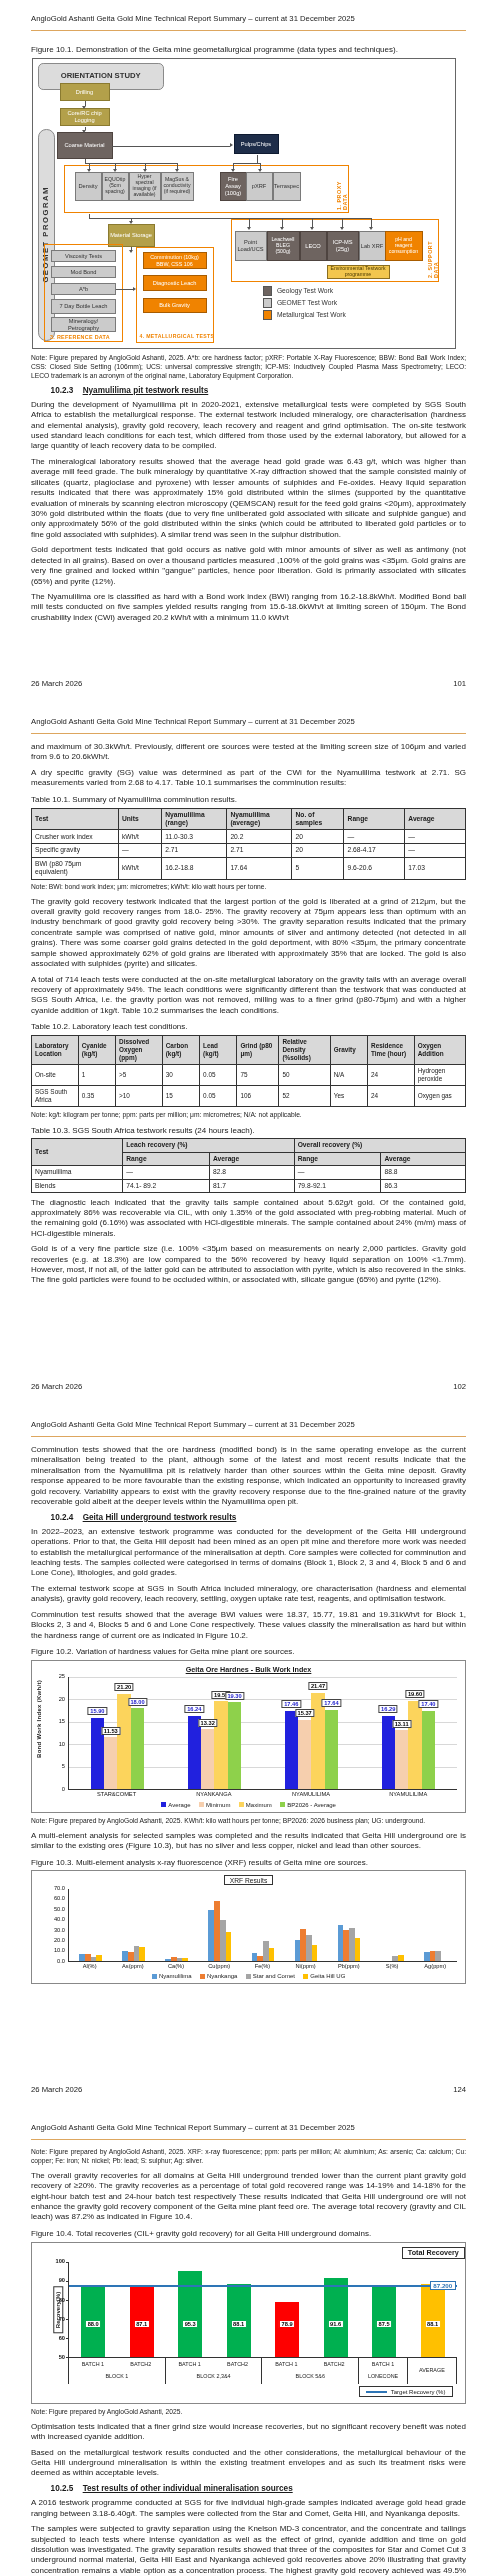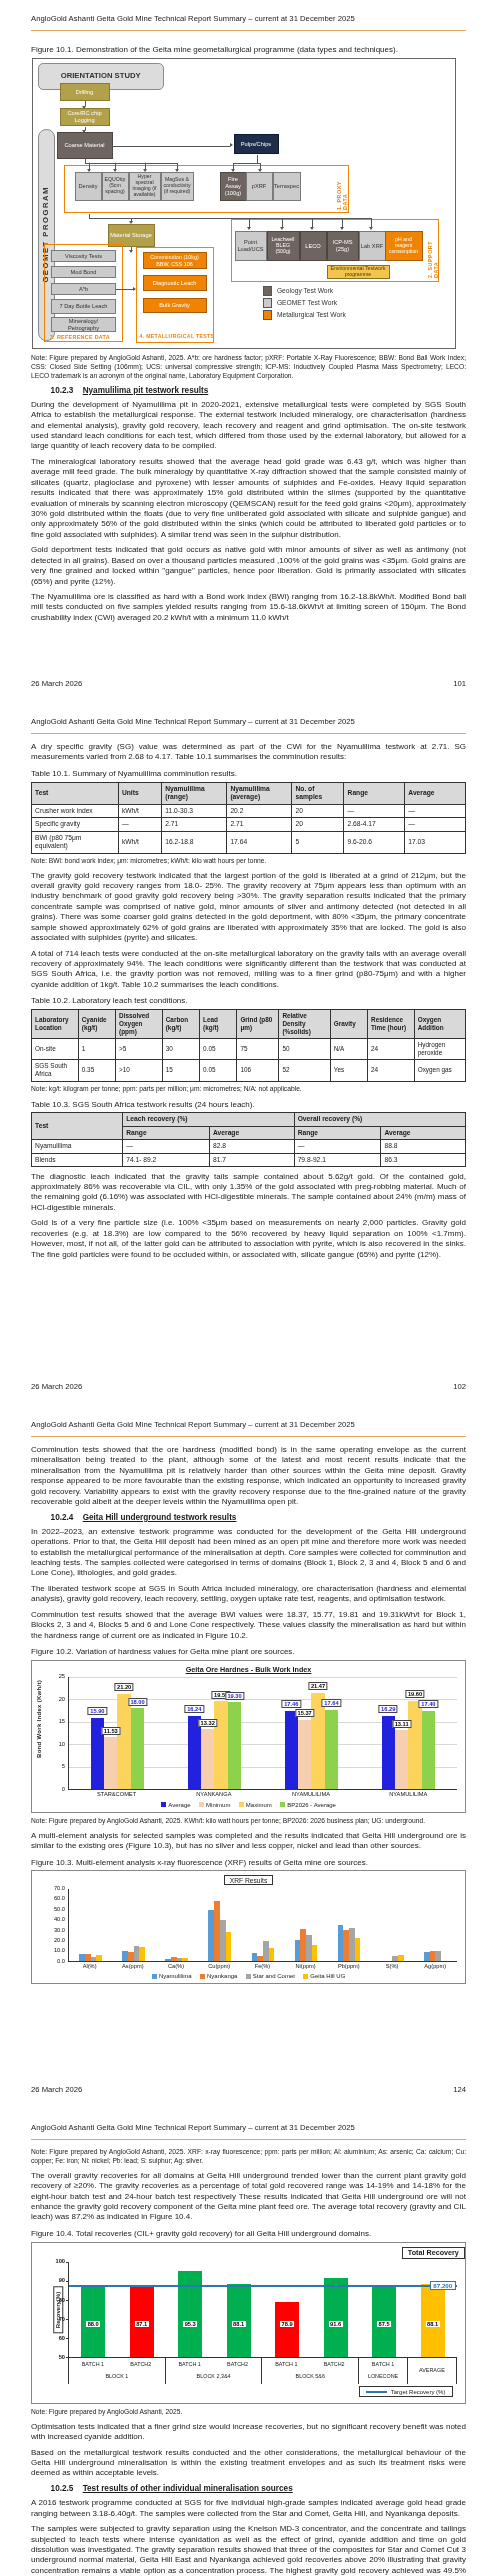--- a/index.html
+++ b/index.html
@@ -200,20 +200,21 @@
   <div class="footer">
     <span>26 March 2026</span>
     <span>101</span>
   </div>
 </div>
 
 <div class="page">
   <div class="doc-header">AngloGold Ashanti Geita Gold Mine Technical Report Summary – current at 31 December 2025</div>
   <div class="rule"></div>
   <div class="flow">
+    <div class="para">and maximum of 30.3kWh/t. Previously, different ore sources were tested at the limiting screen size of 106μm and varied from 9.6 to 20.6kWh/t.</div>
     <div class="para">A dry specific gravity (SG) value was determined as part of the CWi for the Nyamulilima testwork at 2.71. SG measurements varied from 2.68 to 4.17. Table 10.1 summarises the comminution results:</div>
     <div class="caption">Table 10.1. Summary of Nyamulilima comminution results.</div>
     <div id="table101">
         <table>
           <colgroup>
             <col style="width:20%">
             <col style="width:10%">
             <col style="width:15%">
             <col style="width:15%">
             <col style="width:12%">
@@ -376,21 +377,21 @@
 <div class="page">
   <div class="doc-header">AngloGold Ashanti Geita Gold Mine Technical Report Summary – current at 31 December 2025</div>
   <div class="rule"></div>
   <div class="flow">
     <div class="para">Comminution tests showed that the ore hardness (modified bond) is in the same operating envelope as the current mineralisation being treated to the plant, although some of the latest and most recent results indicate that the mineralisation from the Nyamulilima pit is relatively harder than other sources within the Geita mine deposit. Gravity response appeared to be more favourable than the existing response, which indicated an opportunity to increased gravity gold recovery. Variability appears to exist with the gravity recovery response due to the fine-grained nature of the gravity recoverable gold albeit at the deeper levels within the Nyamulilima open pit.</div>
     <div class="sect">
       <span>10.2.4</span>
       <span class="st">Geita Hill underground testwork results</span>
     </div>
     <div class="para">In 2022–2023, an extensive testwork programme was conducted for the development of the Geita Hill underground operations. Prior to that, the Geita Hill deposit had been mined as an open pit mine and therefore more work was needed to establish the metallurgical performance of the mineralisation at depth. Core samples were collected for comminution and leaching tests. The samples collected were categorised in terms of domains (Block 1, Block 2, 3 and 4, Block 5 and 6 and Lone Cone), lithologies, and gold grades.</div>
-    <div class="para">The liberated testwork scope at SGS in South Africa included mineralogy, ore characterisation (hardness and elemental analysis), gravity gold recovery, leach recovery, settling, oxygen uptake rate test, reagents, and optimisation testwork.</div>
+    <div class="para">The external testwork scope at SGS in South Africa included mineralogy, ore characterisation (hardness and elemental analysis), gravity gold recovery, leach recovery, settling, oxygen uptake rate test, reagents, and optimisation testwork.</div>
     <div class="para">Comminution test results showed that the average BWi values were 18.37, 15.77, 19.81 and 19.31kWh/t for Block 1, Blocks 2, 3 and 4, Blocks 5 and 6 and Lone Cone respectively. These values classify the mineralisation as hard but within the hardness range of current ore as indicated in Figure 10.2.</div>
     <div class="caption">Figure 10.2. Variation of hardness values for Geita mine plant ore sources.</div>
     <div id="fig102" class="chart-frame">
         <div class="c-title u">Geita Ore Hardnes - Bulk Work Index</div>
         <div class="plotwrap">
           <div style="left:-32px;top:81px;" class="ylab-rot">Bond Work Index (Kwh/t)</div>
           <div style="height:112px;" class="plot">
             <div style="top:109px;" class="ytick">0</div>
             <div style="top:90px;" class="gline"></div>
             <div style="top:86px;" class="ytick">5</div>

